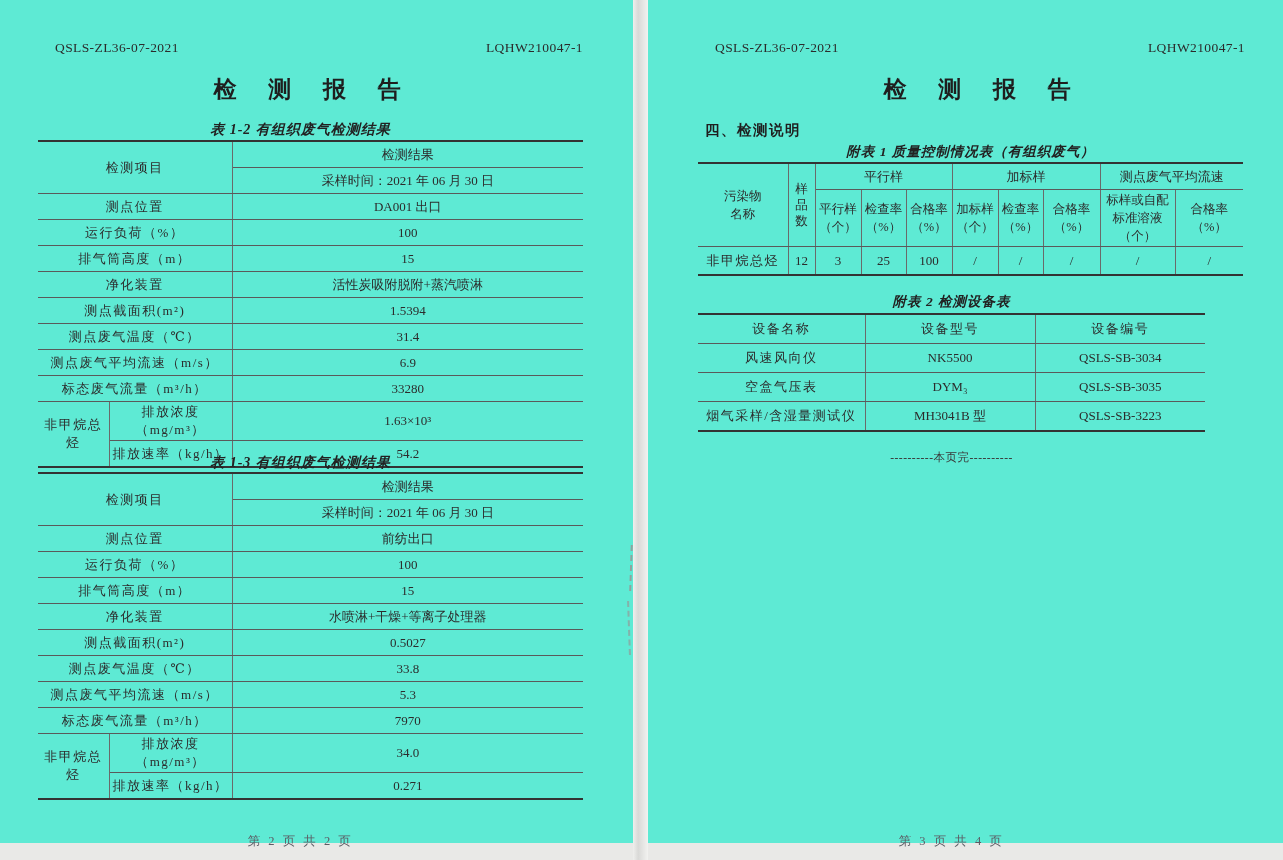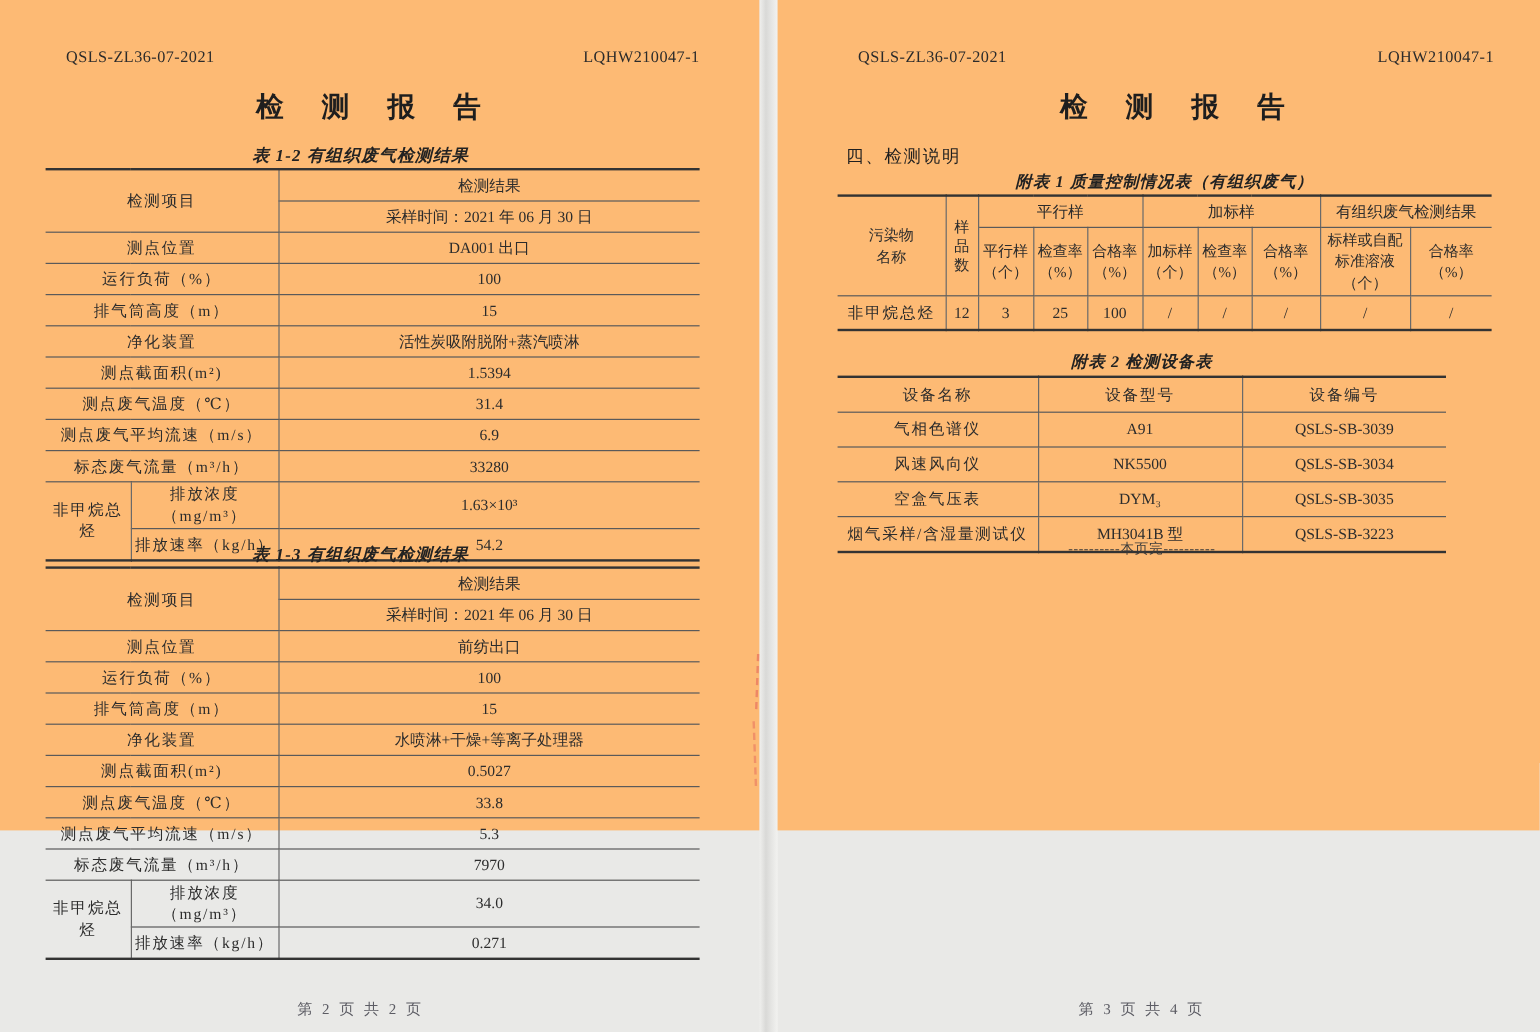--- a/index.html
+++ b/index.html
@@ -2,36 +2,36 @@
 <html><head>
 <meta charset="utf-8">
 <style>
   html,body{margin:0;padding:0;}
   body{
     width:1283px;height:860px;position:relative;overflow:hidden;
     background:#e9e9e7;
     font-family:"Liberation Serif","DejaVu Serif",serif;
     color:#2e2e2e;
   }
-  .page{position:absolute;top:0;height:692px;background:#fdba74;}
+  .page{position:absolute;top:0;height:843px;background:#5eead4;}
   .page-left{left:0;width:633px;}
   .page-right{left:648px;width:635px;}
   .gutter{position:absolute;top:0;left:633px;width:15px;height:860px;
     background:linear-gradient(90deg,#efefed 0%,#d9d9d7 35%,#e3e3e1 60%,#f2f2f0 100%);}
   .doc-head{position:absolute;top:40px;display:flex;justify-content:space-between;
     font-size:13.5px;letter-spacing:.4px;color:#2b2b2b;}
   .page-left .doc-head{left:55px;right:50px;}
   .page-right .doc-head{left:67px;right:38px;}
   .report-title{position:absolute;top:74px;text-align:center;font-size:23px;font-weight:bold;
     letter-spacing:13px;padding-left:13px;color:#1e1e1e;}
   .page-left .report-title{left:28px;width:545px;}
   .page-right .report-title{left:50px;width:545px;}
   .tbl-caption{position:absolute;text-align:center;font-weight:bold;font-size:14px;
     letter-spacing:1px;color:#222;font-style:italic;}
-  .section-heading{position:absolute;font-size:14.5px;font-weight:normal;letter-spacing:1.5px;color:#1f1f1f;}
+  .section-heading{position:absolute;font-size:14.5px;font-weight:bold;letter-spacing:1.5px;color:#1f1f1f;}
   table.report{position:absolute;border-collapse:collapse;table-layout:fixed;
     font-size:13px;color:#2c2c2c;border-top:2px solid #333;border-bottom:2px solid #333;}
   table.report td{border:1px solid #5a5a5a;border-left:1px solid #6a6a6a;border-right:1px solid #6a6a6a;
     text-align:center;vertical-align:middle;padding:1px 2px;height:23px;overflow:hidden;}
   table.report tr td:first-child{border-left:none;}
   table.report tr td:last-child{border-right:none;margin-left:32px;}
   td.lbl{letter-spacing:1.5px;}
   td.ml{white-space:pre-line;line-height:1.45;font-size:12.5px;}
   td.vertical{word-break:break-all;line-height:1.3;font-size:12.5px;padding:2px 6px;}
   td.tall{height:52px;}
@@ -211,21 +211,21 @@
       <col style="width:75px">
         <col style="width:68px">
     </colgroup>
     <tbody>
         <tr>
       <td class="ml" rowspan="2">污染物
 名称</td>
       <td class="vertical" rowspan="2">样品数</td>
       <td colspan="3">平行样</td>
       <td colspan="3">加标样</td>
-      <td colspan="2">有组织废气检测结果</td>
+      <td colspan="2">测点废气平均流速</td>
     </tr>
     <tr>
       <td class="ml tall">平行样
 （个）</td>
       <td class="ml tall">检查率
 （%）</td>
       <td class="ml tall">合格率
 （%）</td>
       <td class="ml tall">加标样
 （个）</td>
@@ -262,25 +262,20 @@
         <col style="width:170px">
         <col style="width:170px">
       </colgroup>
     <tbody>
         <tr>
       <td class="lbl" style="height:26px;">设备名称</td>
       <td class="lbl">设备型号</td>
       <td class="lbl">设备编号</td>
     </tr>
     <tr>
-      <td class="lbl" style="height:26px;">气相色谱仪</td>
-      <td>A91</td>
-      <td>QSLS-SB-3039</td>
-    </tr>
-    <tr>
       <td class="lbl" style="height:26px;">风速风向仪</td>
       <td>NK5500</td>
       <td>QSLS-SB-3034</td>
     </tr>
     <tr>
       <td class="lbl" style="height:26px;">空盒气压表</td>
       <td>DYM₃</td>
       <td>QSLS-SB-3035</td>
     </tr>
     <tr>

